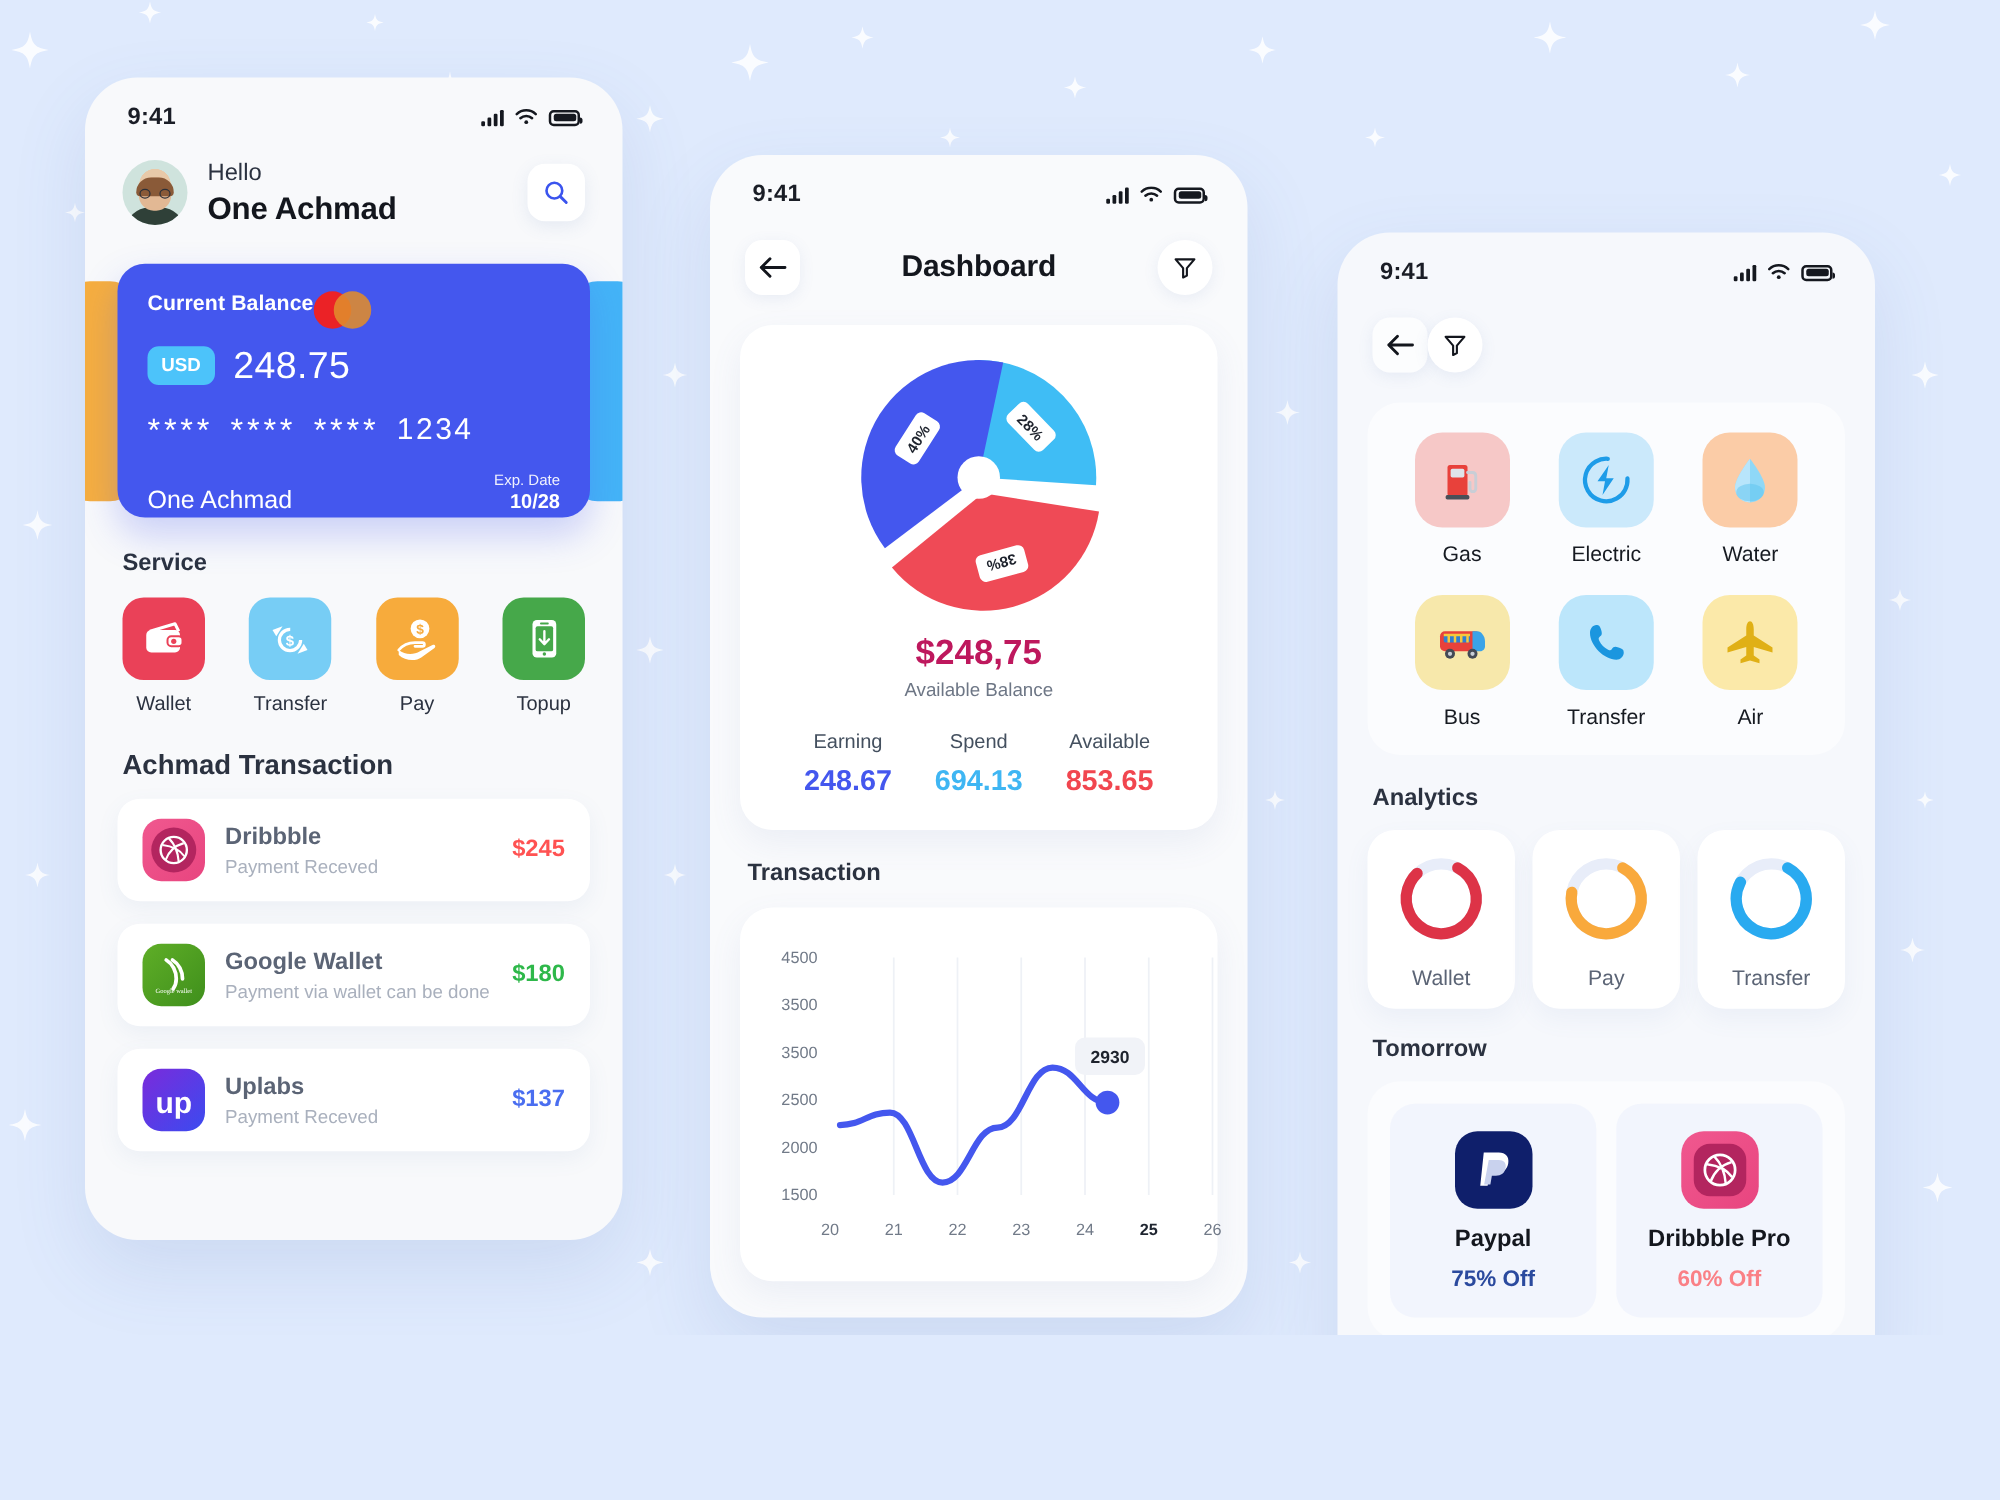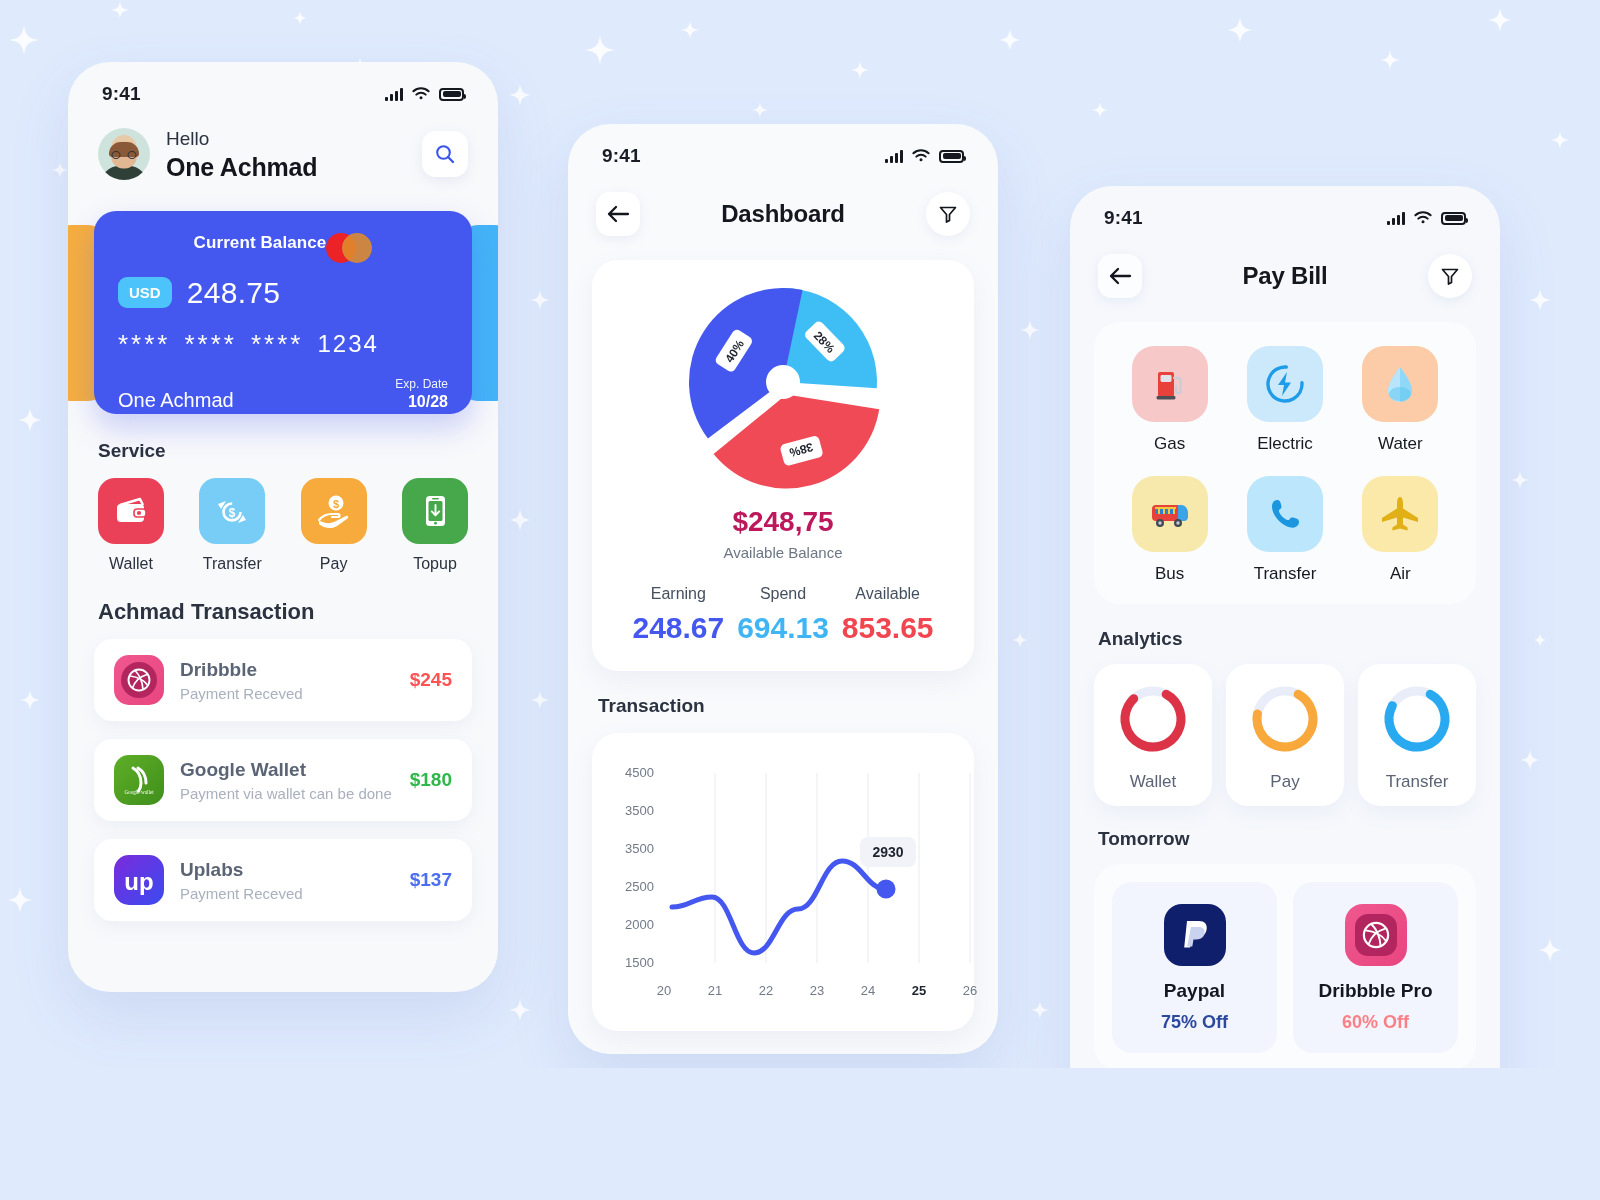--- a/index.html
+++ b/index.html
@@ -69,21 +69,21 @@
   
   .card-wrap { position: relative; margin: 28px 26px 0 26px; height: 203px; }
   .card-peek { position: absolute; top: 14px; height: 176px; width: 60px; border-radius: 22px; }
   .card-peek.left  { left: -44px;  background: #f6ae3f; }
   .card-peek.right { right: -44px; background: #44b4f7; }
   .card-main {
     position: absolute; inset: 0; border-radius: 22px; background: #4457ee;
     padding: 22px 24px 20px 24px; color: #fff;
     box-shadow: 0 14px 30px rgba(68,87,238,.26);
   }
-  .cc-top { display: flex; align-items: flex-start; justify-content: center; }
+  .cc-top { display: flex; align-items: flex-start; justify-content: flex-start; }
   .cc-label { font-size: 17px; font-weight: 600; letter-spacing: .1px; }
   .mc { position: relative; width: 46px; height: 30px; }
   .mc span { position: absolute; top: 0; width: 30px; height: 30px; border-radius: 50%; }
   .mc .r { left: 0; background: #eb2226; }
   .mc .o { right: 0; background: #e08c2c; opacity: .88; }
   .cc-bal { display: flex; align-items: center; gap: 15px; margin-top: 13px; }
   .usd-chip { background: #4cc3fa; border-radius: 9px; padding: 7px 11px; font-size: 15px; font-weight: 700; }
   .bal-amt { font-size: 30px; font-weight: 500; letter-spacing: .3px; }
   .cc-num { margin-top: 19px; font-size: 24px; letter-spacing: 2px; font-weight: 500; display:flex; gap:14px; align-items:center;}
   .cc-num .star { letter-spacing: 3px; font-size: 26px; }
@@ -123,21 +123,21 @@
 
   
   .dash-card { margin: 24px 24px 0 24px; background: #fff; border-radius: 26px; padding: 22px 20px 26px 20px;
       box-shadow: 0 10px 26px rgba(95,125,180,.09); }
   .pie-wrap { display: flex; justify-content: center; }
   .dash-amt { text-align: center; font-size: 28px; font-weight: 800; color: #be185d; margin-top: 14px; }
   .dash-sub { text-align: center; font-size: 15px; color: #6d7685; margin-top: 6px; }
   .dash-stats { display: flex; justify-content: space-between; margin-top: 24px; padding: 0 14px; }
   .stat { text-align: center; flex:1; }
   .stat .k { font-size: 16px; color: #44505f; }
-  .stat .v { font-size: 30px; font-weight: 800; margin-top: 8px; }
+  .stat .v { font-size: 23px; font-weight: 800; margin-top: 8px; }
 
   
   .chart-card { margin: 16px 24px 0 24px; background: #fff; border-radius: 26px; padding: 16px 14px 10px 10px;
       box-shadow: 0 10px 26px rgba(95,125,180,.09); }
   .axis-txt { font-size: 13px; fill: #717a88; font-family: "Liberation Sans", sans-serif; }
   .axis-txt.bold { font-weight: 800; fill: #1f2530; }
 
   
   .bill-card { margin: 24px 24px 0 24px; background: rgba(255,255,255,.55); border-radius: 26px; padding: 24px 18px 20px 18px; }
   .bill-grid { display: grid; grid-template-columns: repeat(3,1fr); row-gap: 22px; }
@@ -695,21 +695,20 @@
         <div class="batt"></div>
       </div>
     </div>
 
     <div class="navbar">
       <div class="nav-btn" style="background:rgba(255,255,255,.65)">
         <svg width="24" height="20" viewBox="0 0 24 20">
           <path d="M22 10H3M10 3L3 10l7 7" stroke="#13161d" stroke-width="2.3" fill="none" stroke-linecap="round" stroke-linejoin="round"></path>
           </svg>
       </div>
-      <div class="nav-title">Pay Bill</div>
       <div class="nav-btn round">
         <svg width="20" height="20" viewBox="0 0 20 20">
           <path d="M2.5 3.5h15l-6 7v6l-3 1.5v-7.5z" stroke="#13161d" stroke-width="1.7" fill="none" stroke-linejoin="round"></path>
           </svg>
       </div>
     </div>
 
     <div class="bill-card">
       <div class="bill-grid" id="billgrid">
           <div class="bill">

